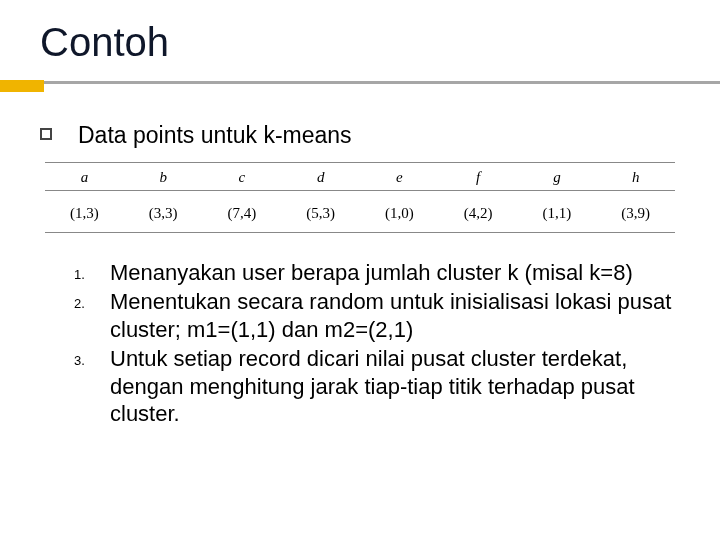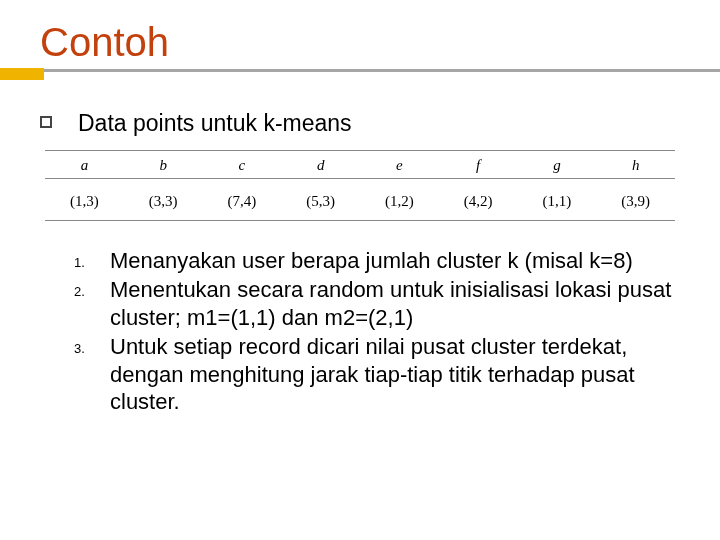--- a/index.html
+++ b/index.html
@@ -8,22 +8,22 @@
     height: 540px;
     background: #fff;
     font-family: Arial, Helvetica, sans-serif;
     color: #000;
     position: relative;
     overflow: hidden;
   }
   .title {
     font-size: 40px;
     font-weight: 400;
-    padding: 20px 0 4px 40px;
-    color: #c2410c;
+    padding: 20px 0 16px 40px;
+    color: #0f172a;
   }
   .rule-wrap {
     position: relative;
     height: 14px;
     margin-bottom: 26px;
   }
   .rule-grey {
     position: absolute;
     left: 0; right: 0; top: 0;
     height: 3px;
@@ -141,21 +141,21 @@
       <span>f</span>
       <span>g</span>
       <span>h</span>
     </div>
     <div class="hr-mid"></div>
     <div class="table-row data-row">
       <span>(1,3)</span>
       <span>(3,3)</span>
       <span>(7,4)</span>
       <span>(5,3)</span>
-      <span>(1,2)</span>
+      <span>(1,0)</span>
       <span>(4,2)</span>
       <span>(1,1)</span>
       <span>(3,9)</span>
     </div>
     <div class="hr-bot"></div>
   </div>
 
 
   <div class="num-list">
     <div class="num-item">

